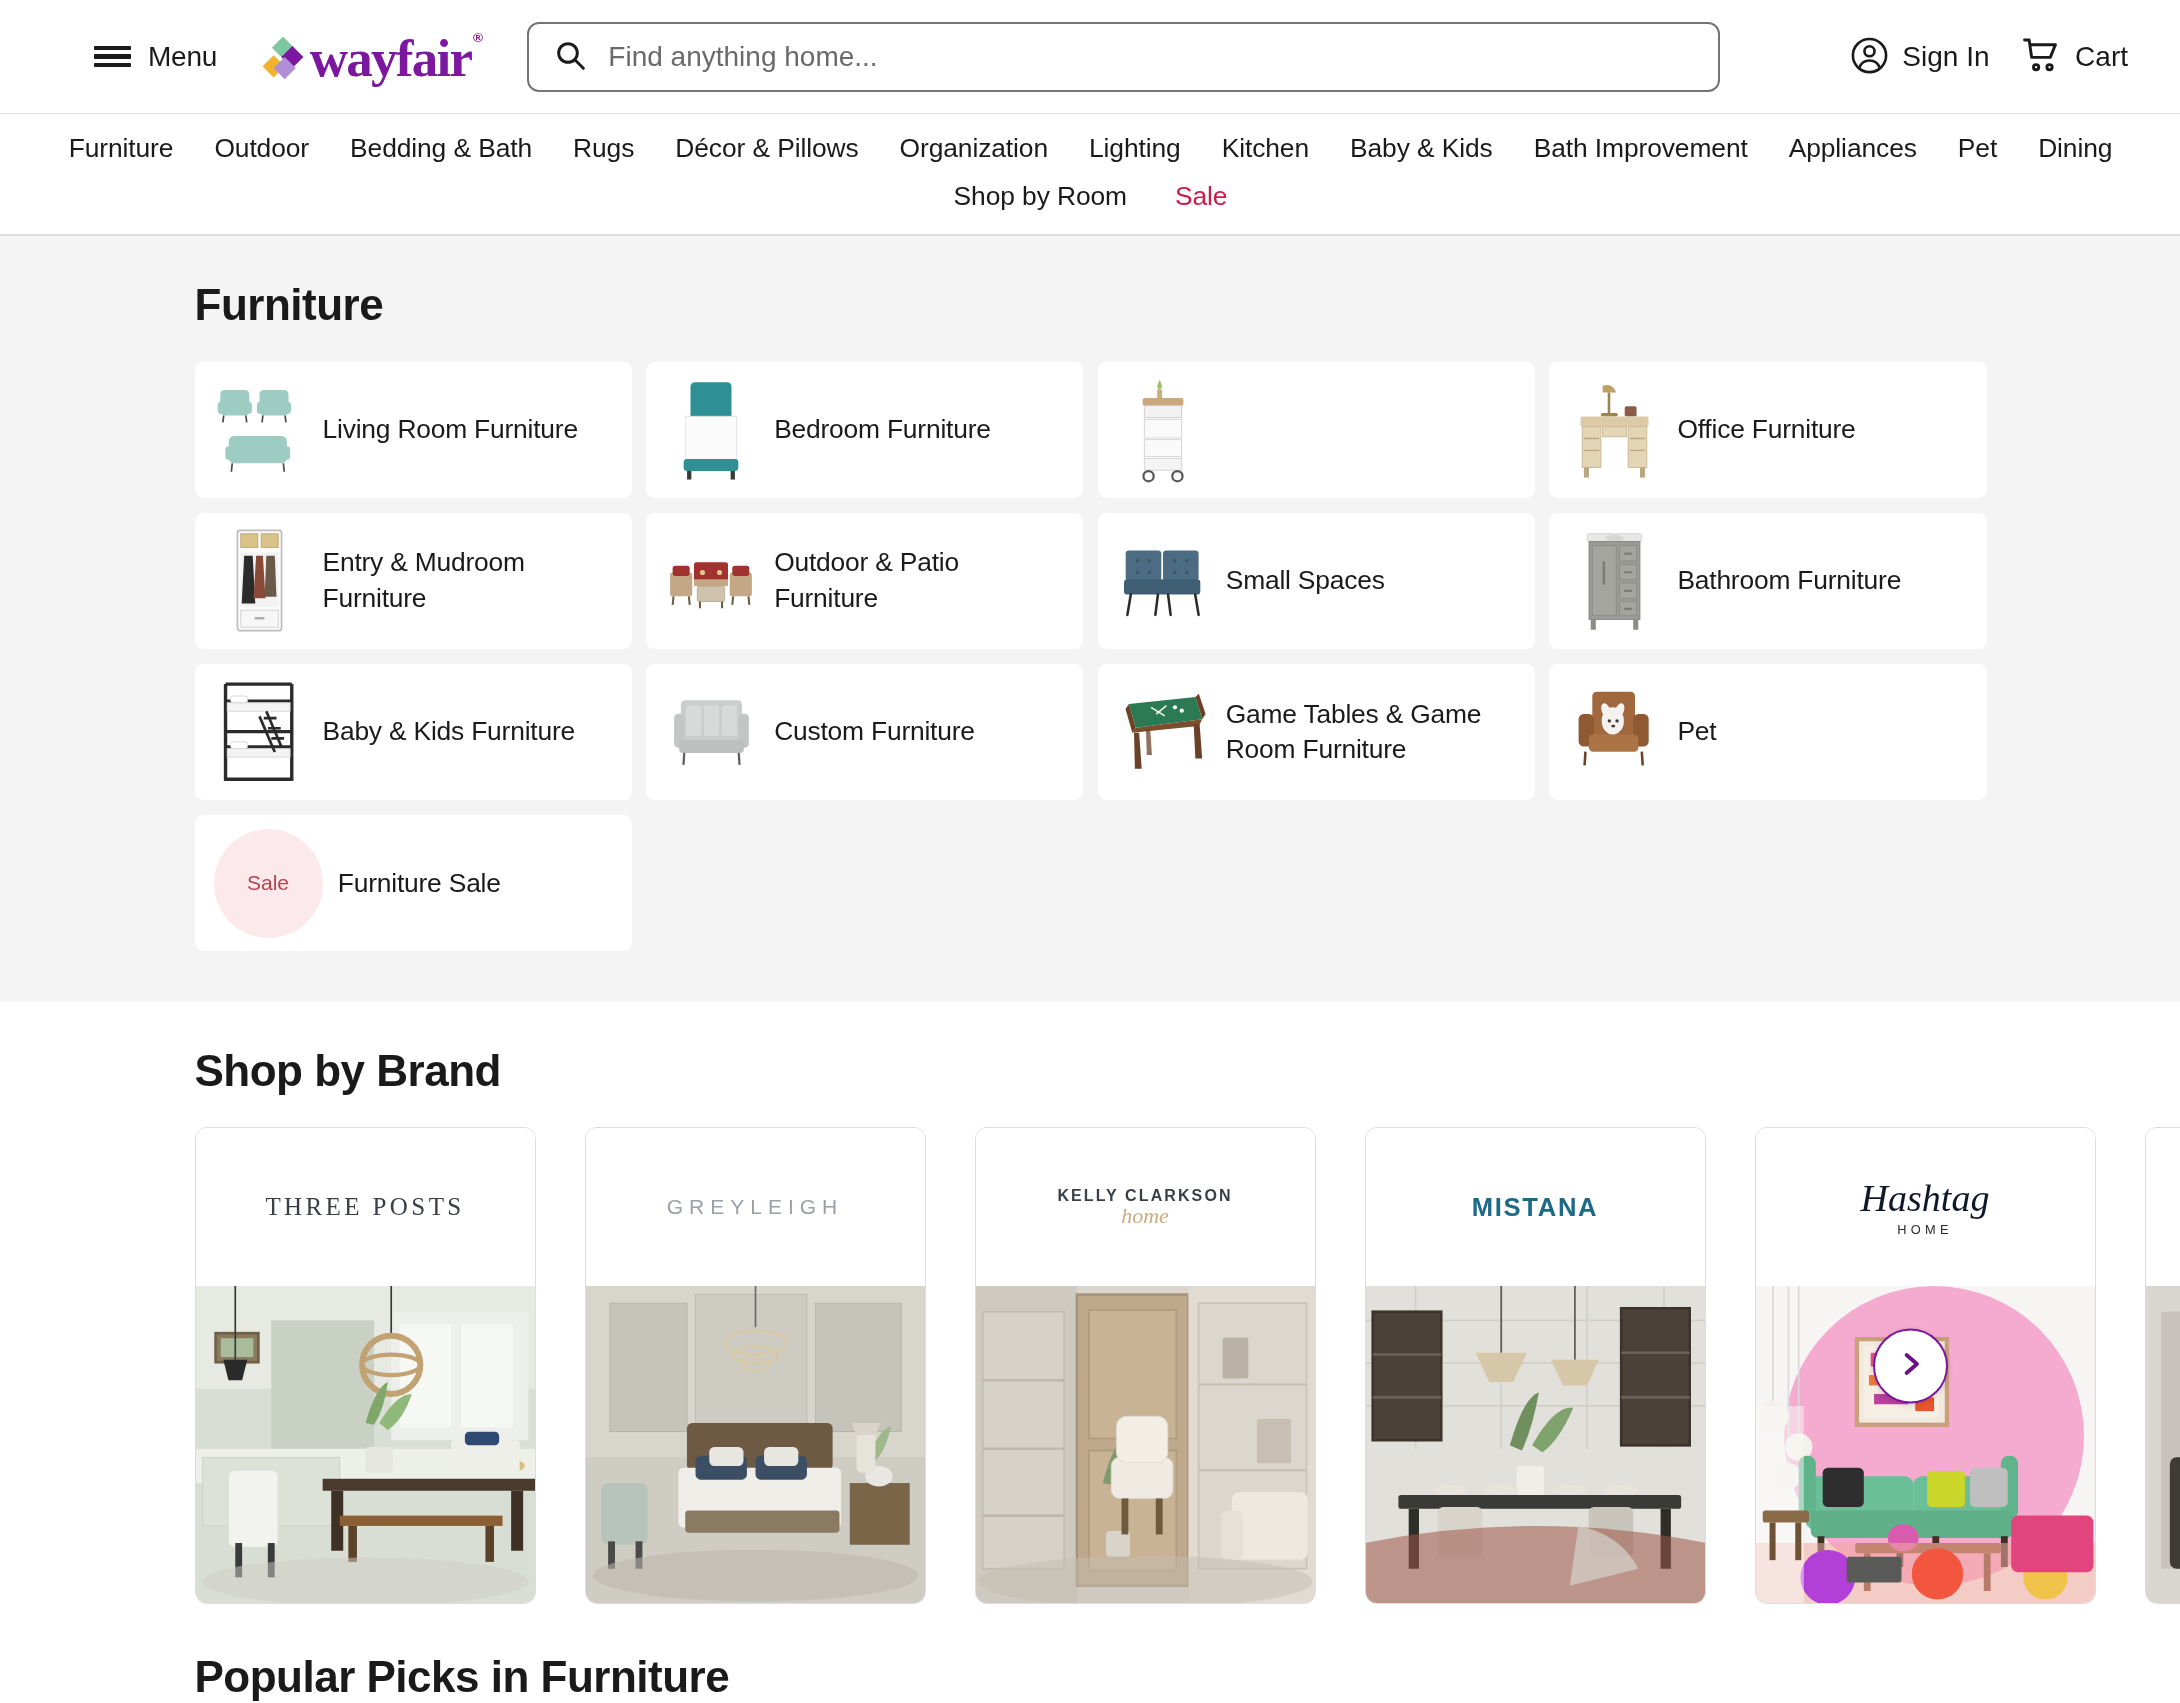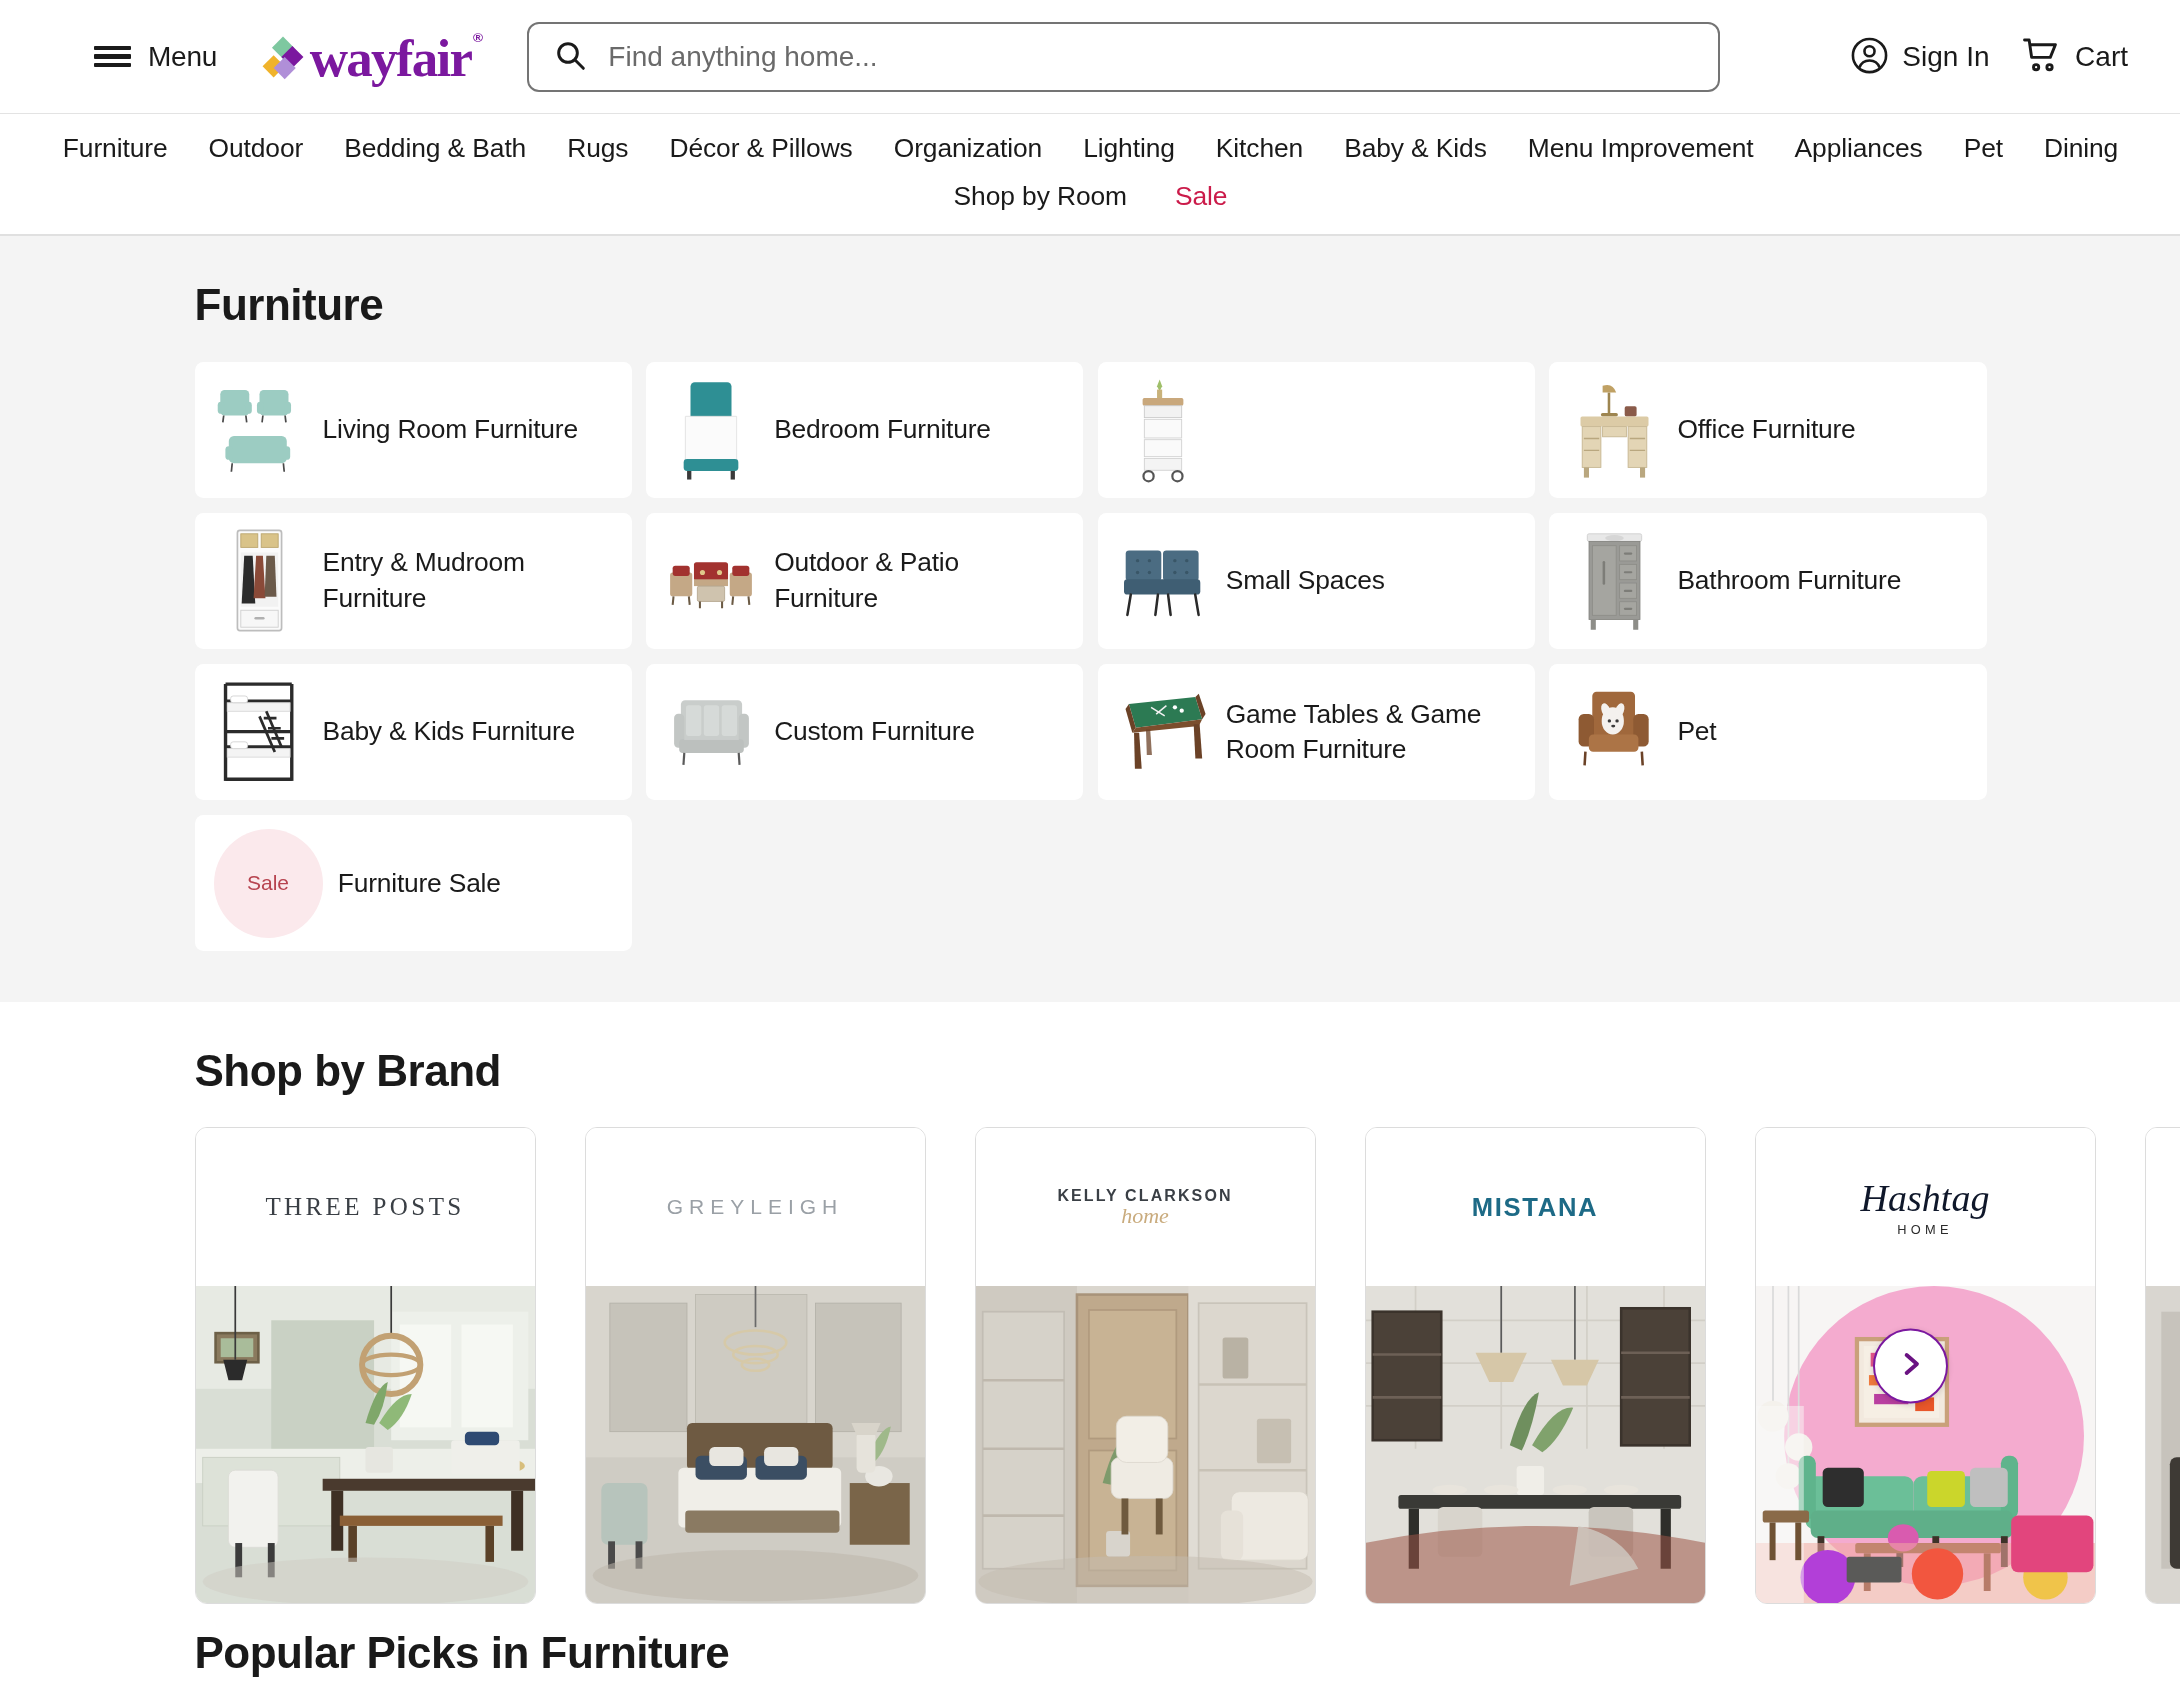--- a/index.html
+++ b/index.html
@@ -281,21 +281,21 @@
     border-radius: 50%;
     background: #fff;
     border: 2.1px solid #7B189F;
     display: flex; align-items: center; justify-content: center;
     cursor: pointer;
     z-index: 5;
     box-shadow: 0 1.7px 6.8px rgba(0,0,0,.14);
   }
 
   
-  .picks-section { background: #fff; padding: 24px 0 0; }
+  .picks-section { background: #fff; padding: 48px 0 0; }
   .picks-title {
     font-size: 44px; font-weight: bold; color: #1a1a1a; letter-spacing: -0.5px;
   }
 </style>
 </head>
 <body>
 
 <div class="header">
 
   <div class="menu-group">
@@ -360,21 +360,21 @@
   <div class="nav-row row1">
     <div class="nav-item">Furniture</div>
     <div class="nav-item">Outdoor</div>
     <div class="nav-item">Bedding &amp; Bath</div>
     <div class="nav-item">Rugs</div>
     <div class="nav-item">Décor &amp; Pillows</div>
     <div class="nav-item">Organization</div>
     <div class="nav-item">Lighting</div>
     <div class="nav-item">Kitchen</div>
     <div class="nav-item">Baby &amp; Kids</div>
-    <div class="nav-item">Menu Improvement</div>
+    <div class="nav-item">Bath Improvement</div>
     <div class="nav-item">Appliances</div>
     <div class="nav-item">Pet</div>
     <div class="nav-item">Dining</div>
   </div>
   <div class="nav-row row2">
     <div class="nav-item">Shop by Room</div>
     <div class="nav-item sale">Sale</div>
   </div>
 </div>
 <div class="nav-rule"></div>

